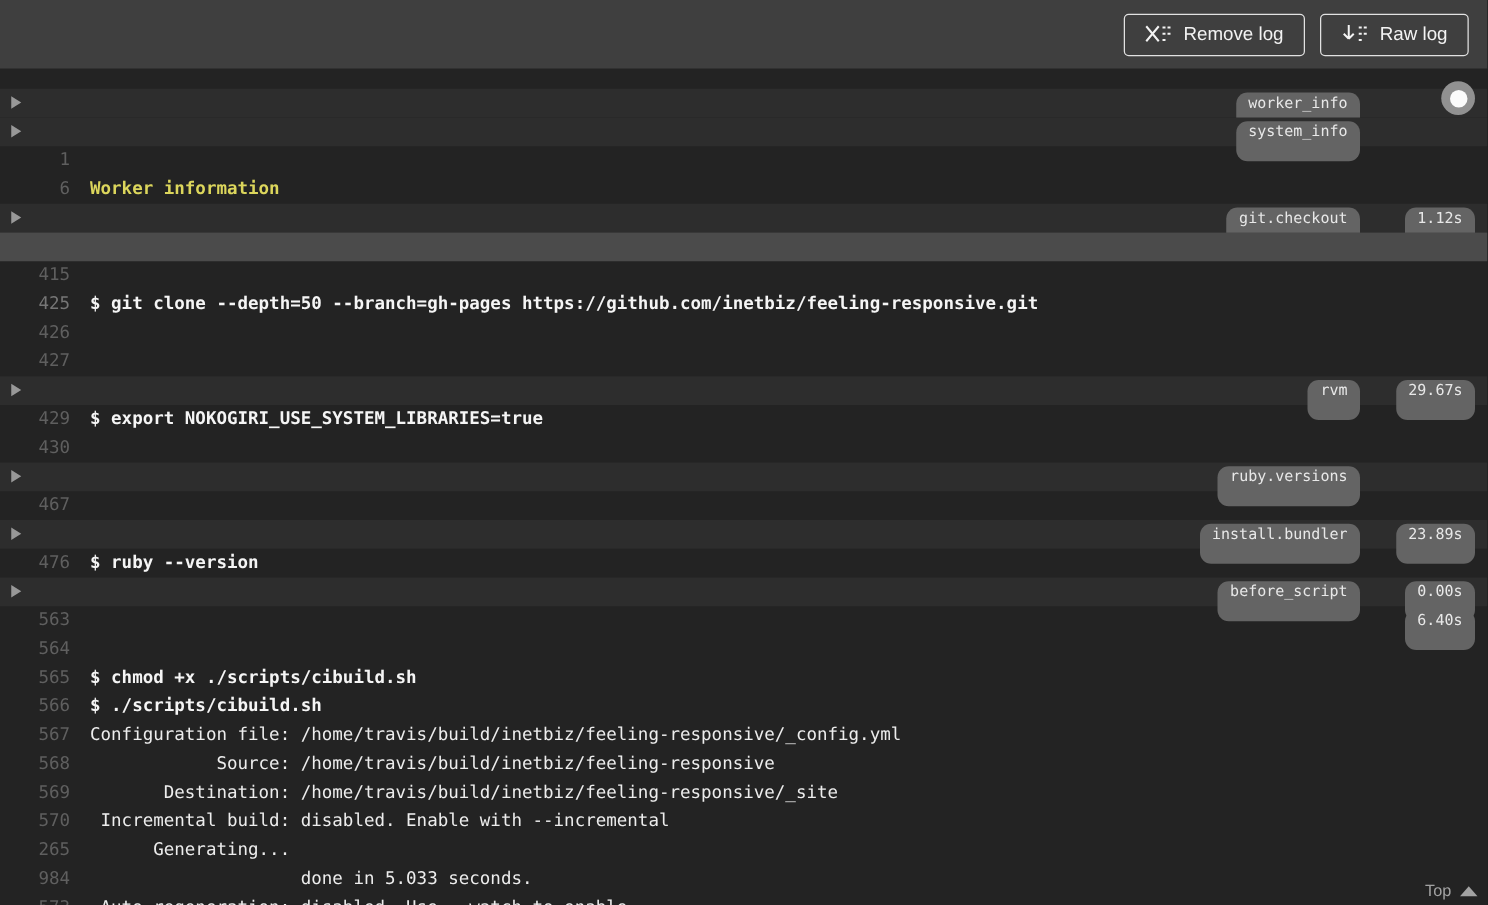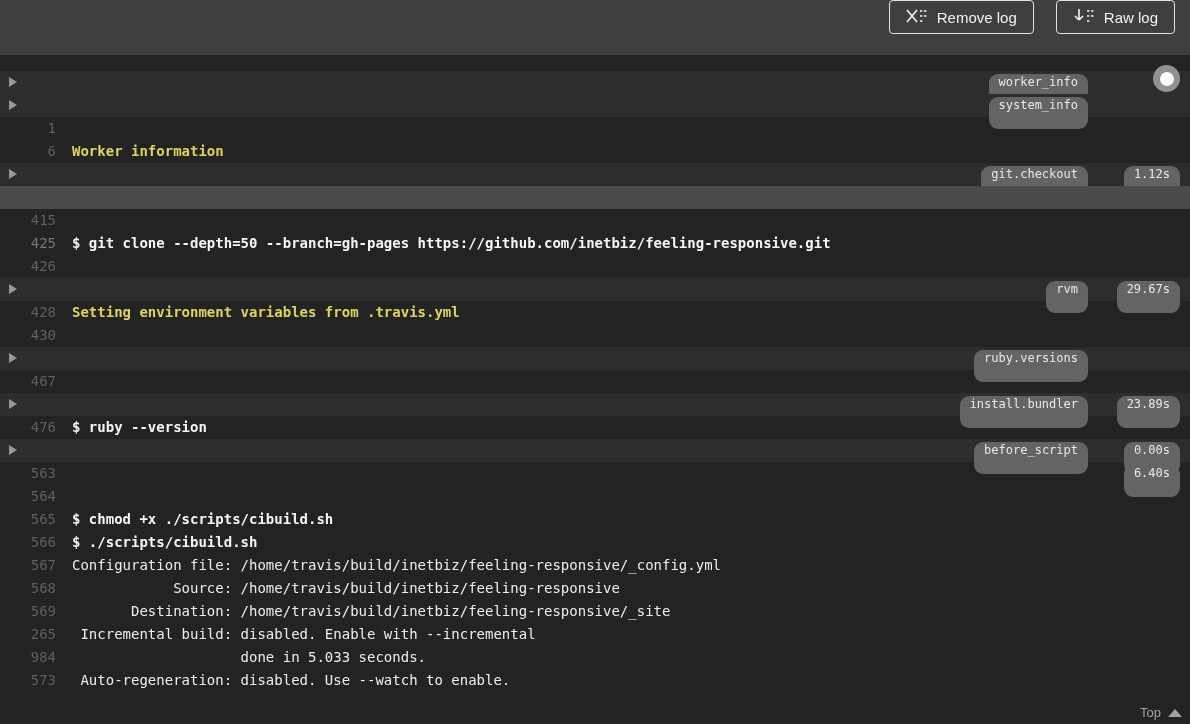--- a/index.html
+++ b/index.html
@@ -5,22 +5,22 @@
   :root{
     --topbar-bg:#3f3f3f; --log-bg:#232323; --row-hl:#2d2d2d; --row-sel:#4b4b4b;
     --line-num:#5f5f5f; --text:#f1f1f1; --yellow:#dcd65c; --green:#94e857;
     --badge-bg:#646464; --badge-text:#e8e8e8; --btn-border:#e2e2e2; --muted:#9a9a9a;
   }
   *{margin:0;padding:0;box-sizing:border-box;}
   html,body{width:1190px;height:724px;overflow:hidden;}
   body{background:var(--log-bg);font-family:"Liberation Sans",sans-serif;position:relative;}
 
   
-  .topbar{height:55px;background:var(--topbar-bg);display:flex;align-items:flex-start;
-    justify-content:flex-end;gap:22px;padding-right:15px;}
+  .topbar{height:55px;background:var(--topbar-bg);display:flex;align-items:center;
+    justify-content:flex-end;gap:12px;padding-right:15px;}
   .tb-btn{display:flex;align-items:center;gap:9px;height:34px;padding:0 16px;
     background:transparent;border:1px solid var(--btn-border);border-radius:4px;
     color:#f3f3f3;font-size:15px;font-family:"Liberation Sans",sans-serif;cursor:pointer;}
   .tb-btn svg{display:block;}
 
   
   .log{position:relative;background:var(--log-bg);padding-top:16px;
     font-family:"DejaVu Sans Mono","Liberation Mono",monospace;}
   .row{position:relative;height:23px;line-height:23px;white-space:pre;font-size:14px;}
   .row.hl{background:var(--row-hl);}
@@ -140,24 +140,32 @@
     
     <span class="lnum">427</span>
     <span class="ltext t-section">Setting environment variables from .travis.yml</span>
     
     
   </div>
 
   <div class="row">
     
     <span class="lnum">428</span>
-    
-    
-  </div>
-
+    <span class="ltext t-command">$ export NOKOGIRI_USE_SYSTEM_LIBRARIES=true</span>
+    
+    
+  </div>
+
+  <div class="row">
+    
+    <span class="lnum">429</span>
+    <span class="ltext t-empty"></span>
+    
+    
+  </div>
 
   <div class="row hl">
     <span class="fold"></span>
     <span class="lnum">430</span>
     <span class="ltext t-command">$ rvm use 2.3.3 --install --binary --fuzzy</span>
     <span class="badge badge-name">rvm</span>
     <span class="badge badge-time">29.67s</span>
   </div>
 
   <div class="row">
@@ -248,20 +256,27 @@
   </div>
 
   <div class="row">
     
     <span class="lnum">569</span>
     <span class="ltext t-output"> Incremental build: disabled. Enable with --incremental</span>
     
     
   </div>
 
+  <div class="row">
+    
+    <span class="lnum">570</span>
+    <span class="ltext t-output">      Generating...</span>
+    
+    
+  </div>
 
   <div class="row">
     
     <span class="lnum">265</span>
     <span class="ltext t-output">                    done in 5.033 seconds.</span>
     
     
   </div>
 
   <div class="row">

